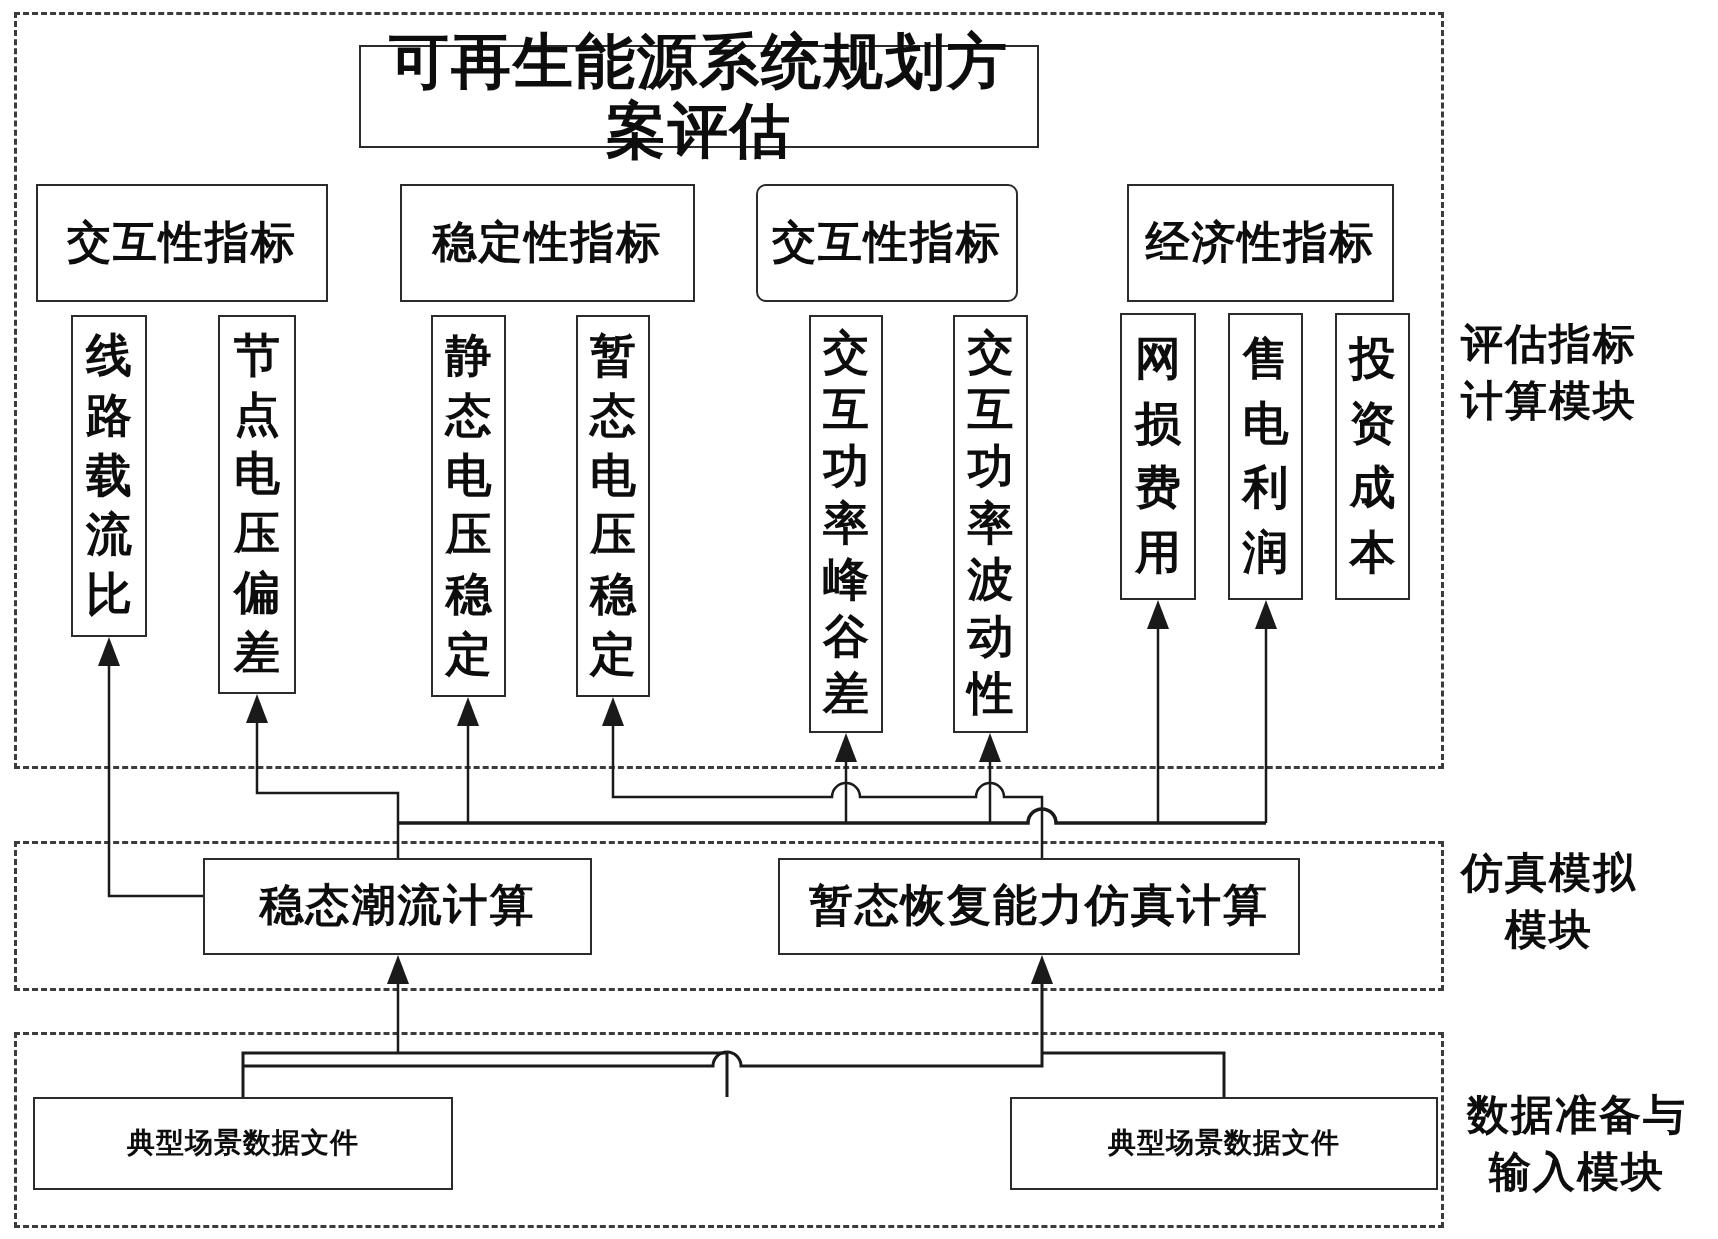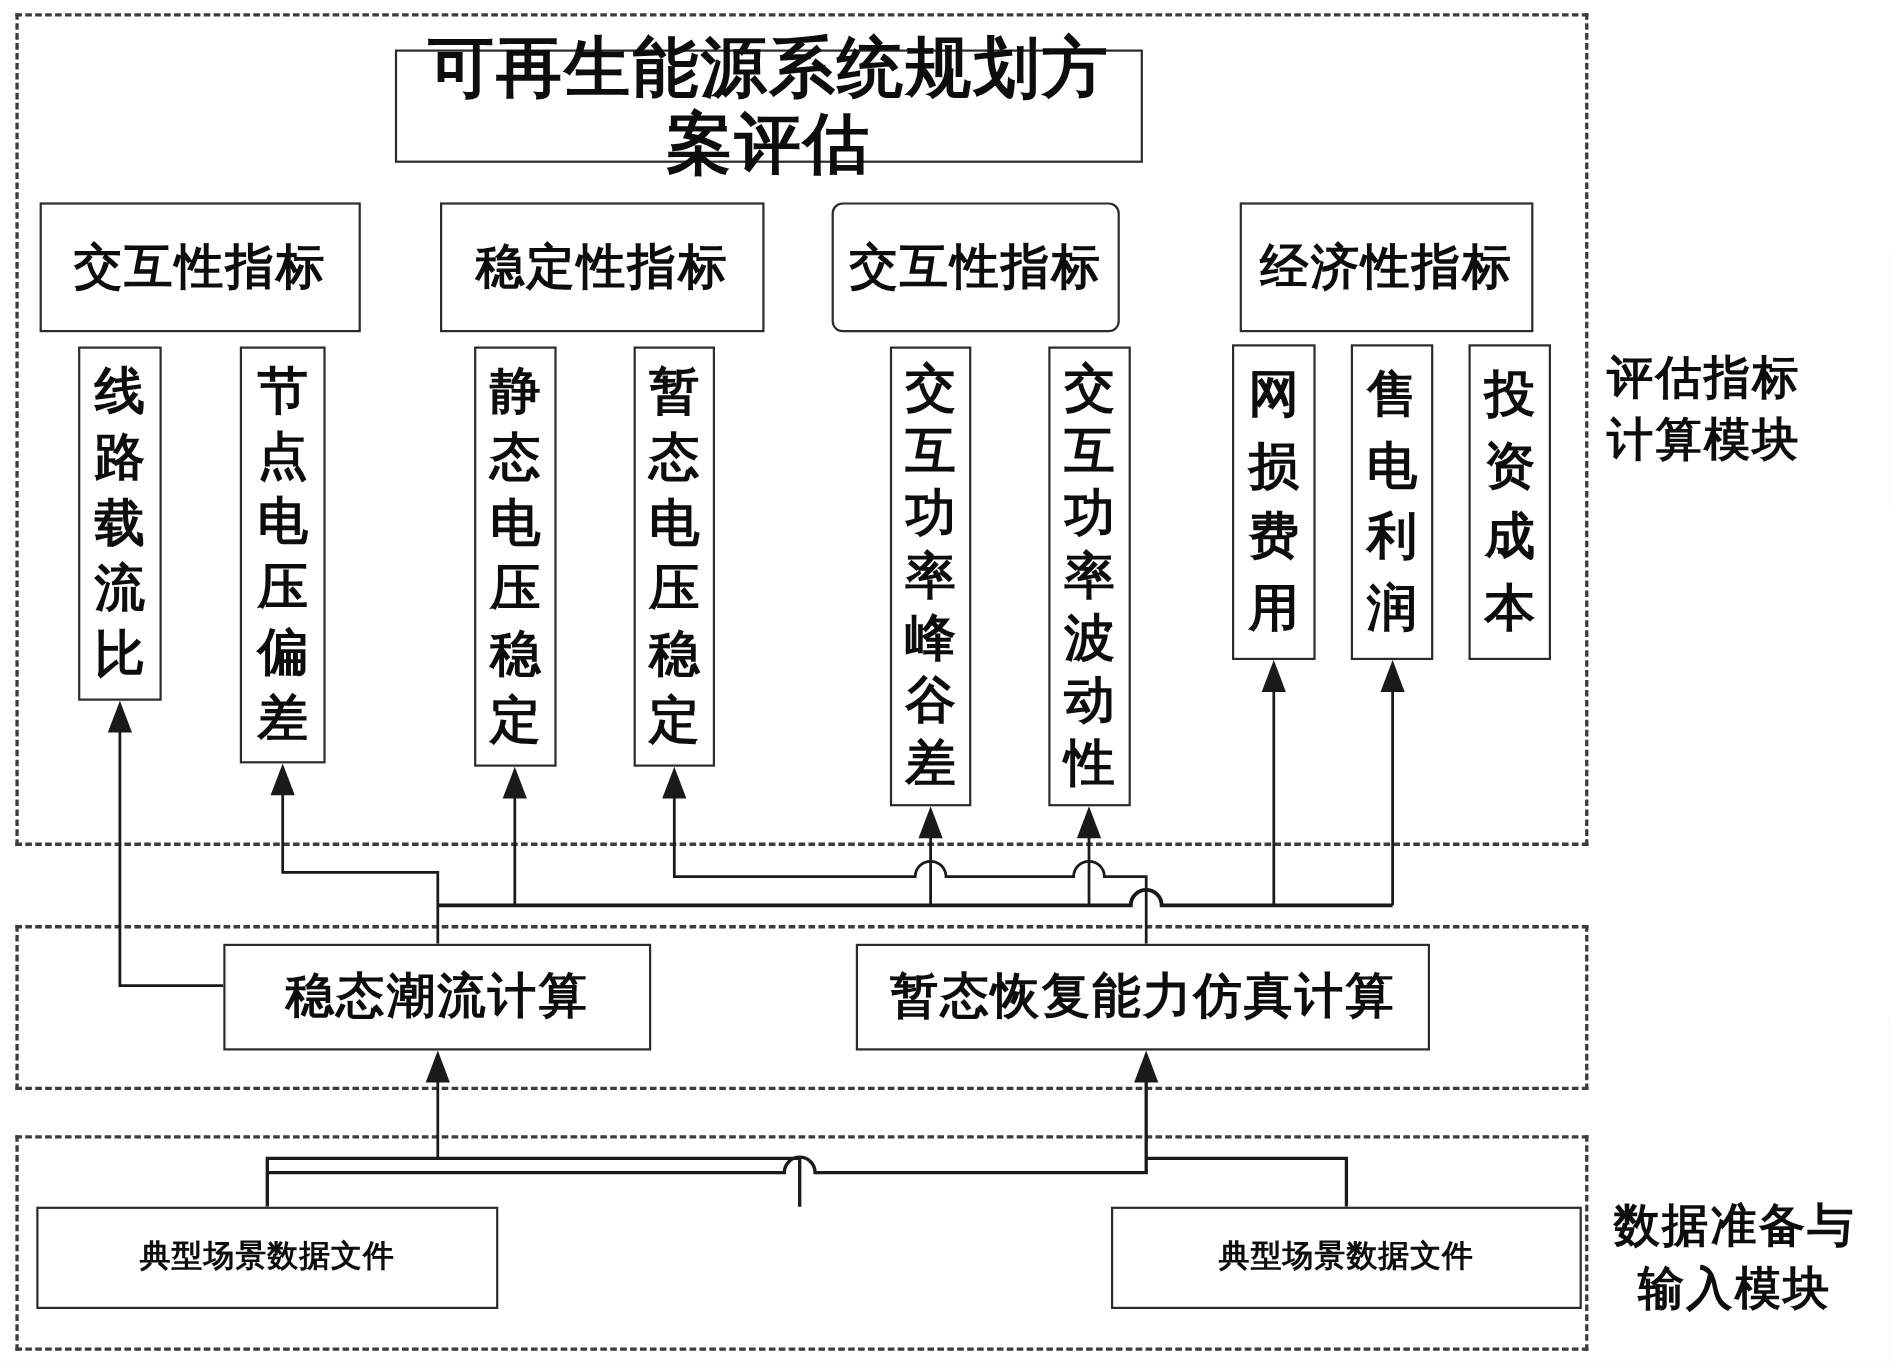--- a/index.html
+++ b/index.html
@@ -193,18 +193,22 @@
     <span>典型场景数据文件</span>
   </div>
   <div class="node data-box" style="left:1010px;top:1097px;width:428px;height:93px;">
     <span>典型场景数据文件</span>
   </div>
 
   <div class="side-label" style="left:1444px;top:310px;width:210px;height:125px;">
     <span>评估指标</span>
     <span>计算模块</span>
   </div>
+  <div class="side-label" style="left:1444px;top:846px;width:210px;height:112px;">
+    <span>仿真模拟</span>
+    <span>模块</span>
+  </div>
   <div class="side-label" style="left:1452px;top:1084px;width:250px;height:120px;">
     <span>数据准备与</span>
     <span>输入模块</span>
   </div>
 
 </div>
 
 </body></html>

